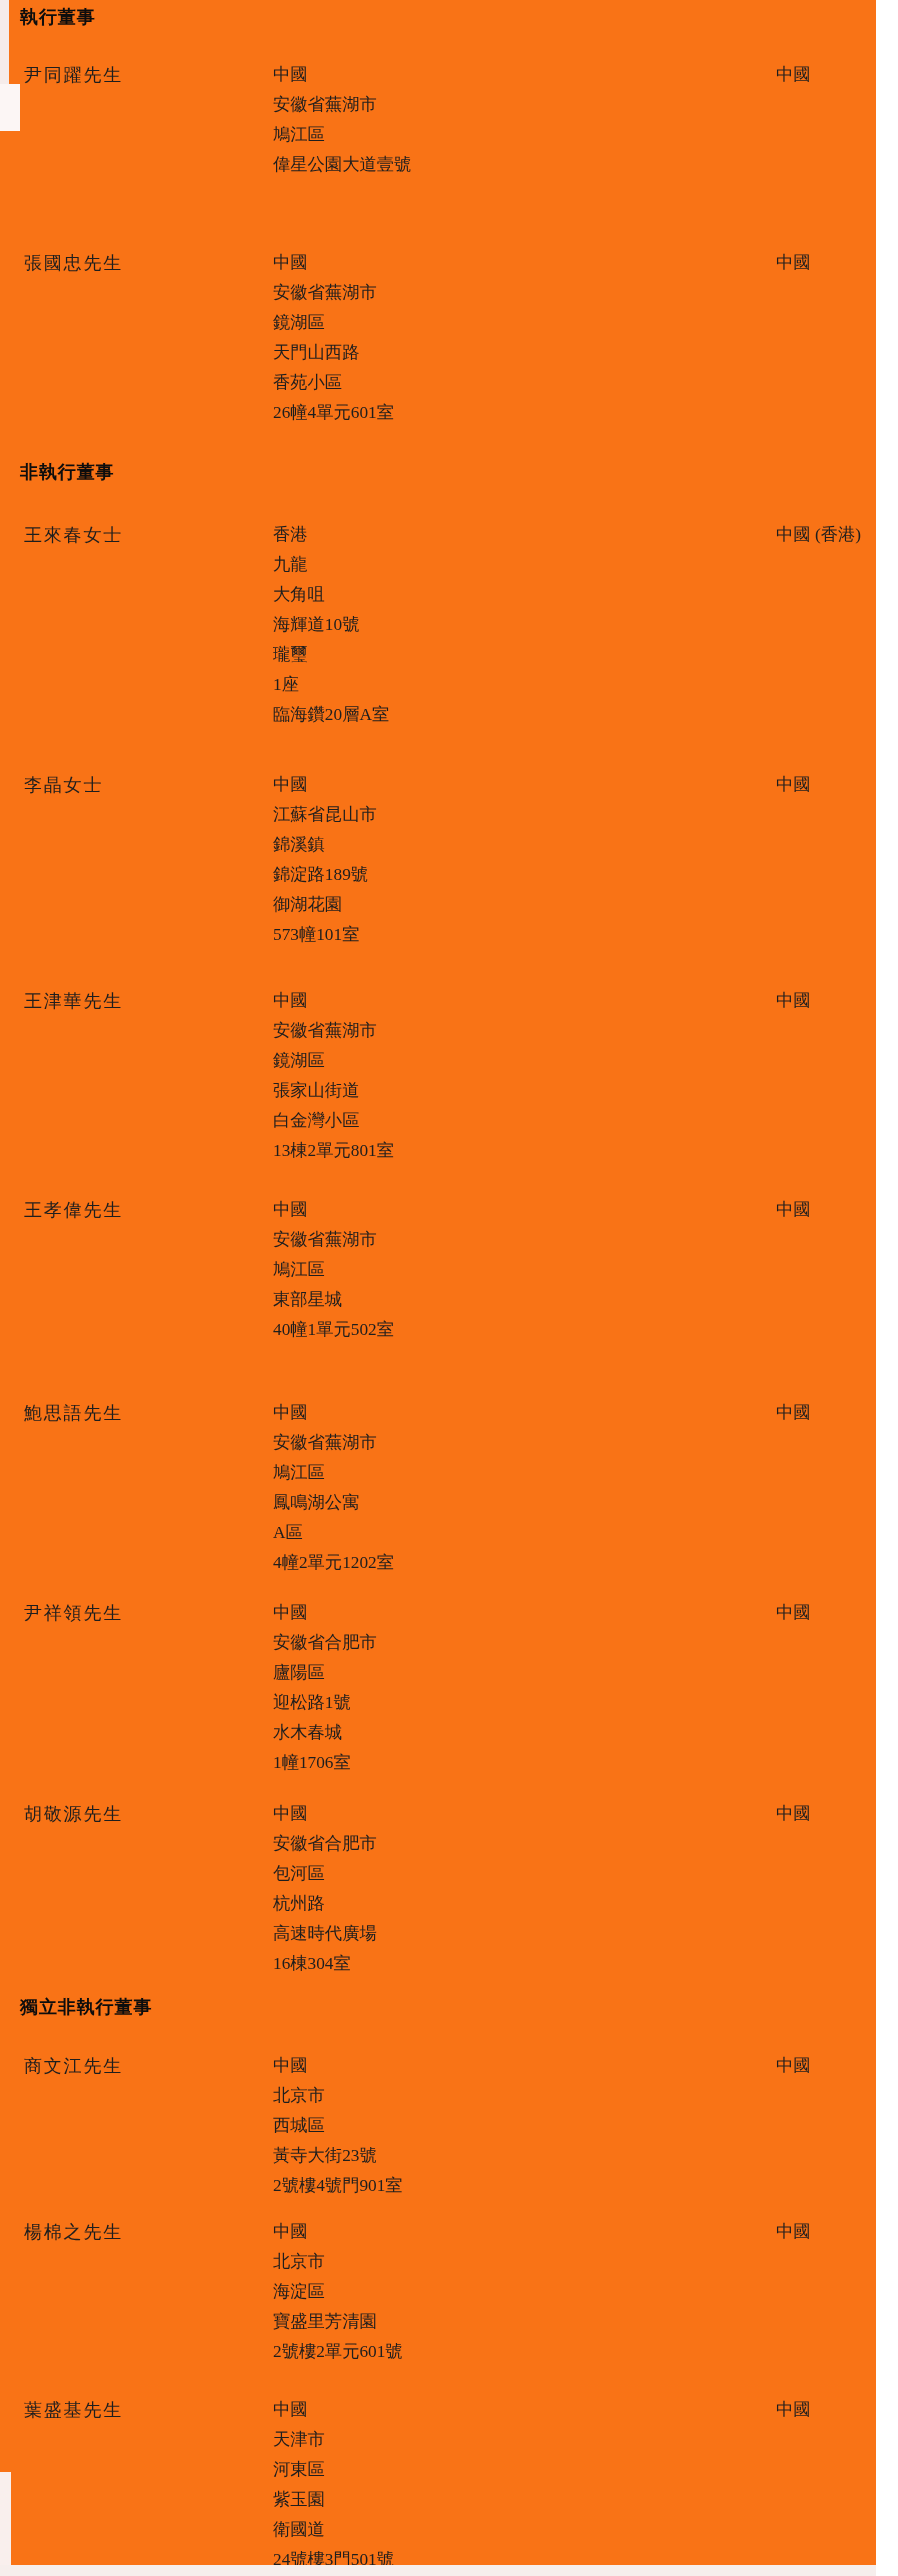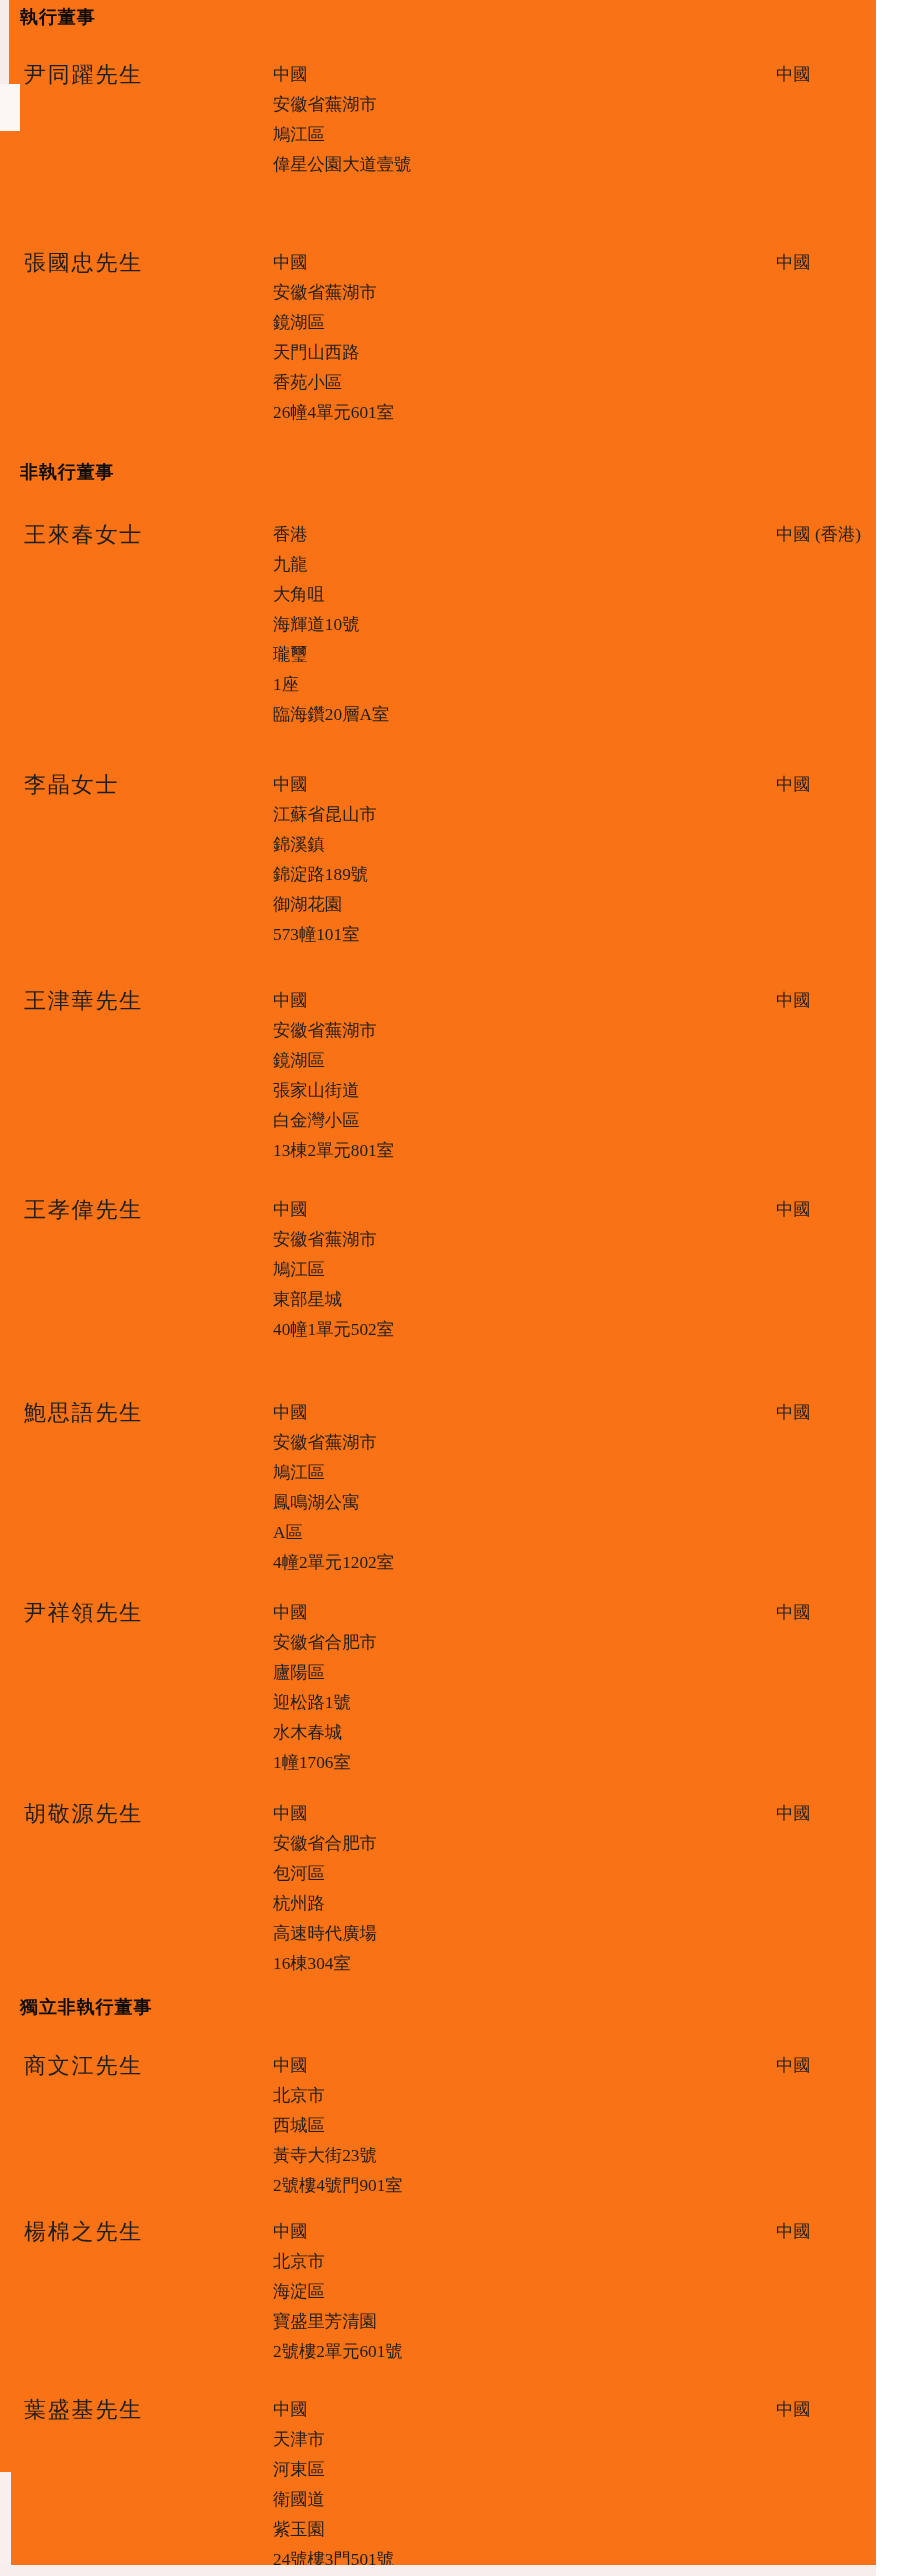--- a/index.html
+++ b/index.html
@@ -13,21 +13,21 @@
   }
   .section-header{
     position:absolute;left:20px;
     font-family:"Liberation Sans","DejaVu Sans",sans-serif;
     font-weight:700;font-size:18px;line-height:22px;
     color:#0d0d0d;letter-spacing:0.9px;white-space:nowrap;
   }
   .entry{position:absolute;left:0;top:0;width:898px;}
   .col-name{
     position:absolute;left:24px;top:0;width:238px;
-    font-size:22px;line-height:30px;letter-spacing:1.8px;white-space:nowrap;
+    font-size:18px;line-height:30px;letter-spacing:1.8px;white-space:nowrap;
   }
   .col-address{
     position:absolute;left:273px;top:0;width:428px;
     font-size:17.3px;line-height:30px;
   }
   .col-address .address-line{display:block;white-space:nowrap;}
   .col-nationality{
     position:absolute;left:776px;top:0;width:123px;
     font-size:17.3px;line-height:30px;white-space:nowrap;
   }
@@ -174,22 +174,22 @@
           <span class="address-line">2號樓2單元601號</span>
         </div>
         <span class="col-nationality">中國</span>
       </div>
       <div class="entry" style="top: 2395px;">
         <span class="col-name">葉盛基先生</span>
         <div class="col-address">
           <span class="address-line">中國</span>
           <span class="address-line">天津市</span>
           <span class="address-line">河東區</span>
+          <span class="address-line">紫玉園</span>
           <span class="address-line">衛國道</span>
-          <span class="address-line">紫玉園</span>
           <span class="address-line">24號樓3門501號</span>
         </div>
         <span class="col-nationality">中國</span>
       </div>
     </div>
   <div class="edge edge-top-left"></div>
   <div class="edge edge-top-left-2"></div>
   <div class="edge edge-bottom-left"></div>
   <div class="edge edge-right"></div>
   <div class="edge edge-bottom"></div>

